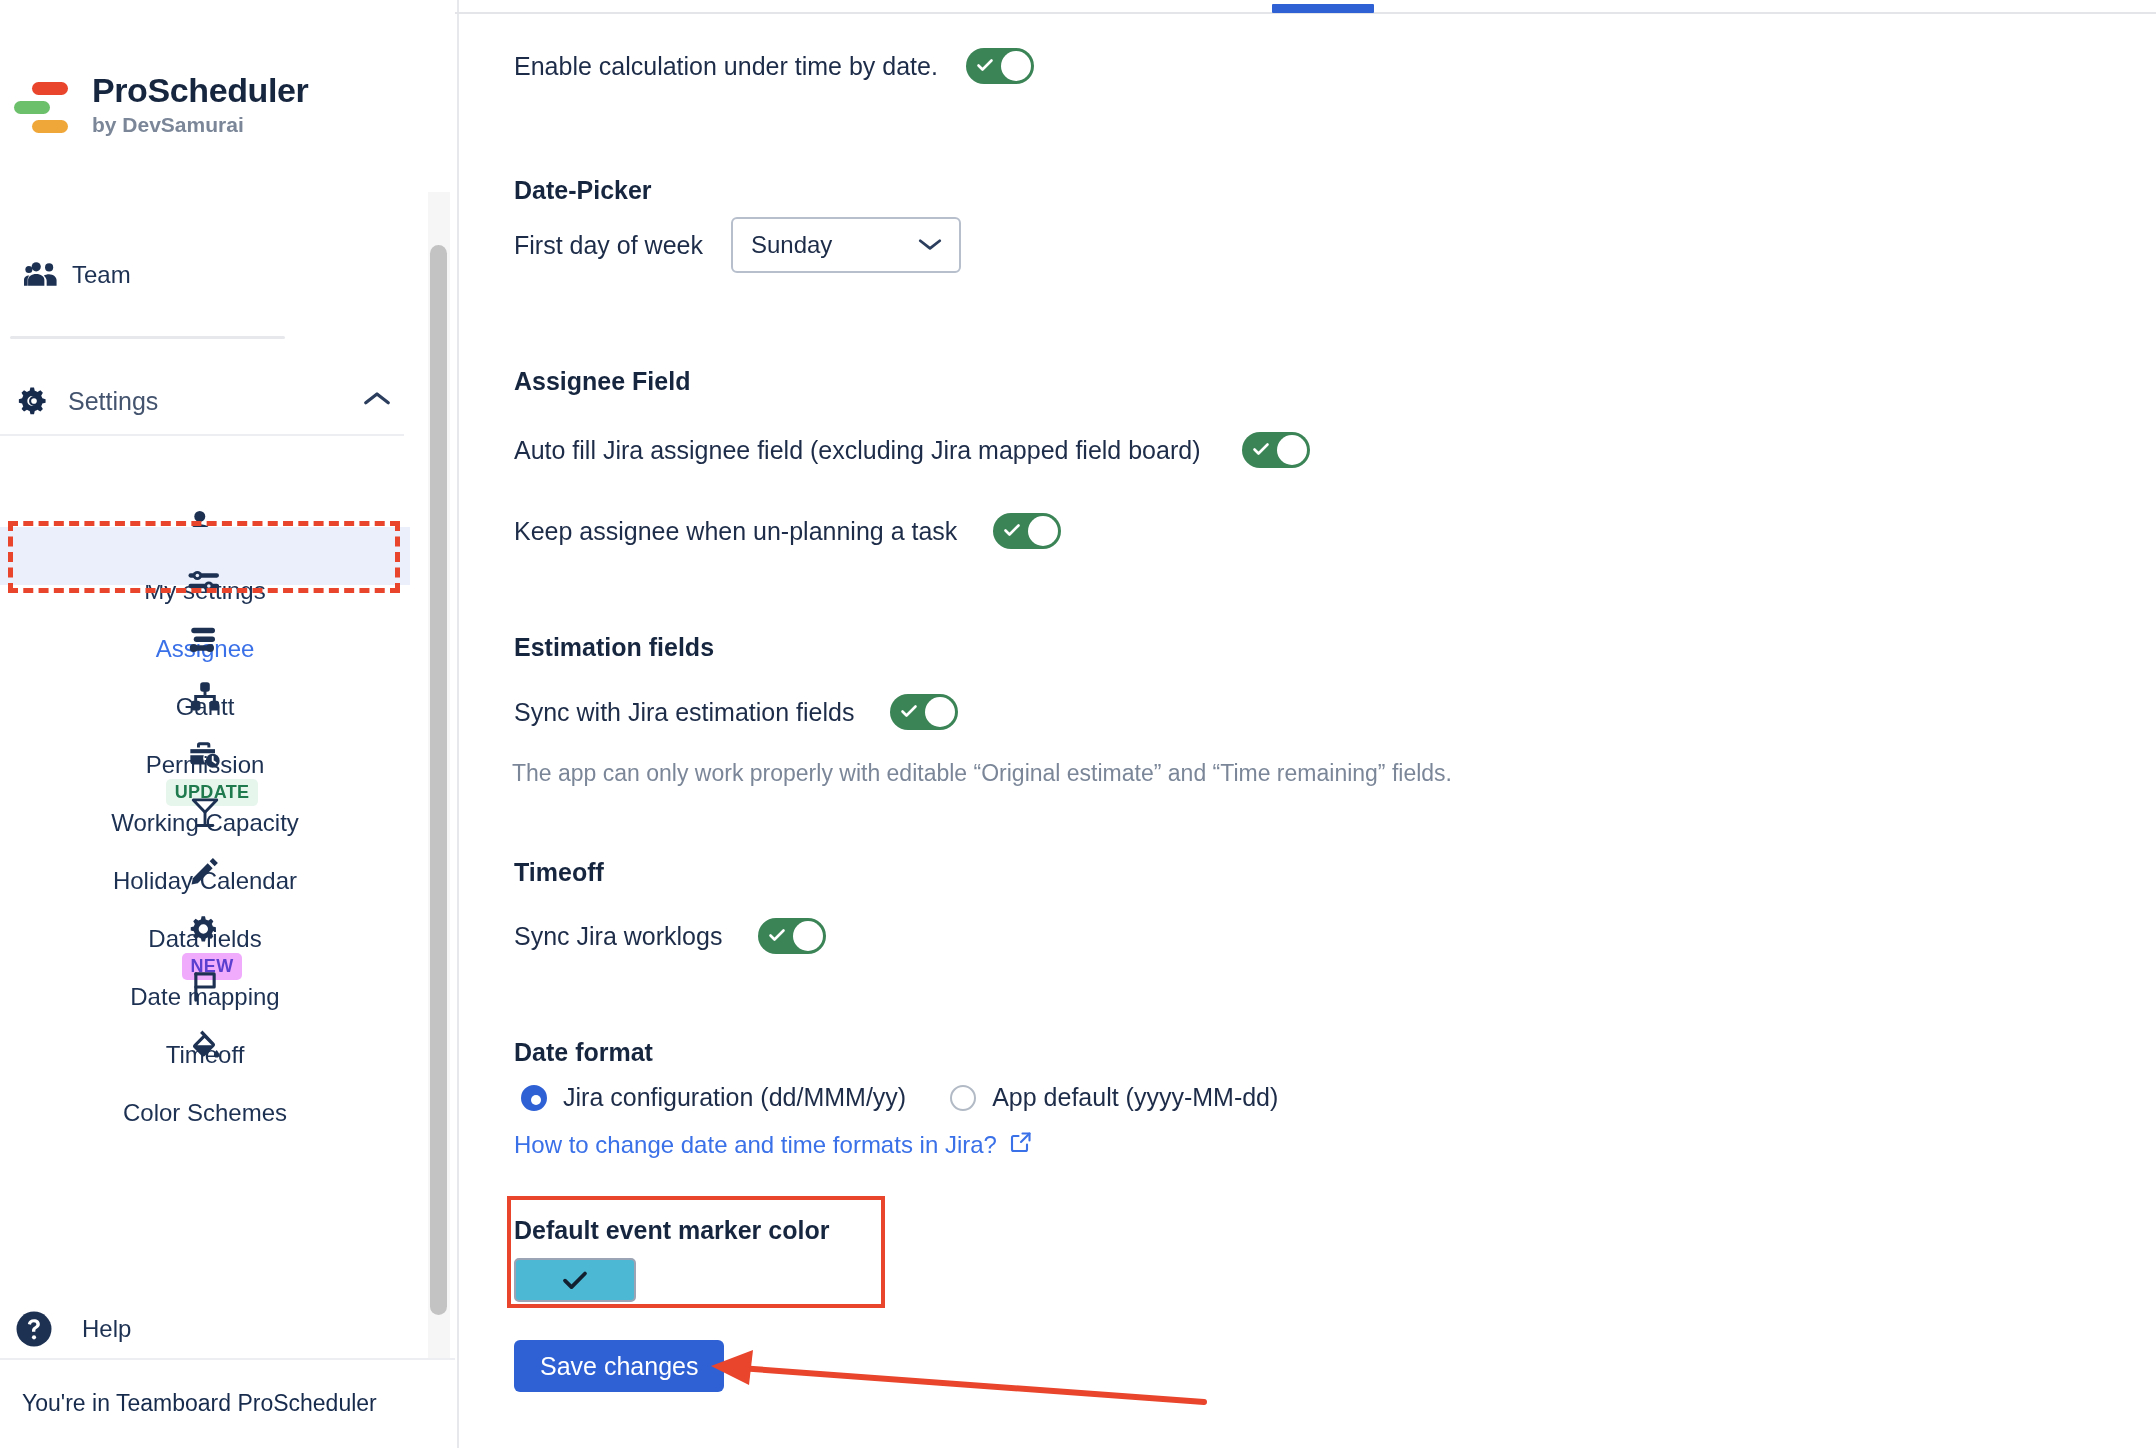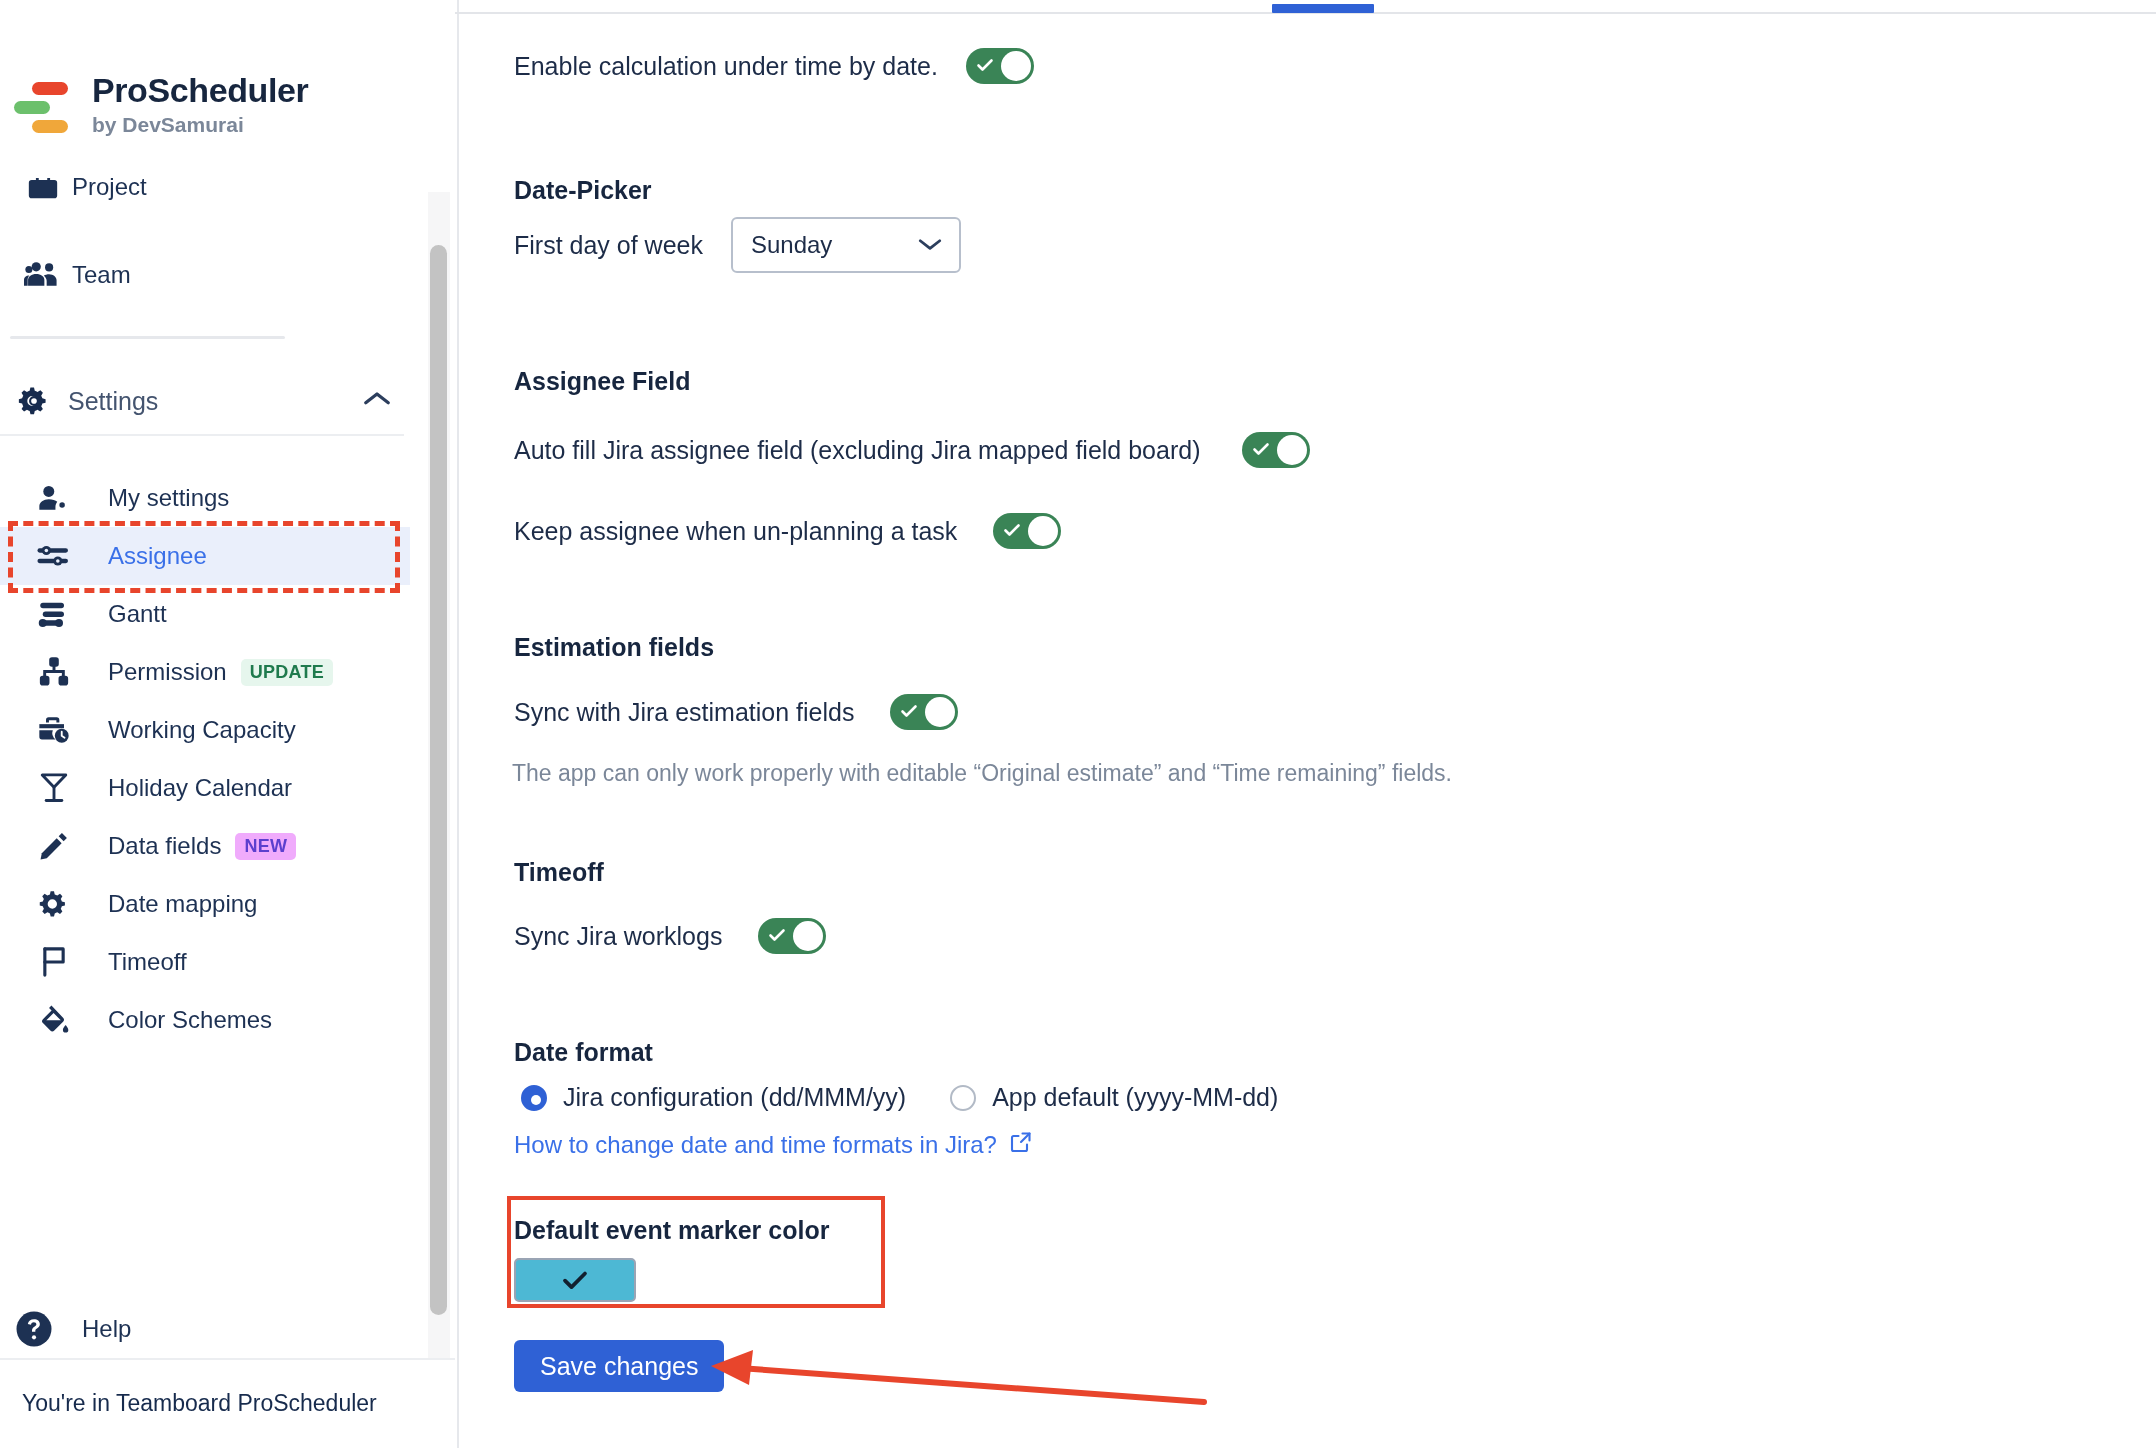--- a/index.html
+++ b/index.html
@@ -78,21 +78,21 @@
   .settings-row .ic { width: 68px; display: flex; justify-content: center; flex: 0 0 68px; }
   .settings-row .lbl { font-size: 25px; color: #44546f; font-weight: 400; }
   .settings-row .chev { margin-left: auto; margin-right: 18px; }
   .settings-underline {
     position: absolute; left: 0; top: 434px; width: 404px; height: 2px;
     background: #eceef1;
   }
 
   .subitem {
     position: absolute; left: 0; width: 410px; height: 58px;
-    display: flex; align-items: center; cursor: pointer;
+    display: flex; align-items: center; cursor: pointer; flex-direction: column;
   }
   .subitem .ic { width: 108px; flex: 0 0 108px; display: flex; justify-content: center; align-items:center;}
   .subitem .lbl { font-size: 24px; color: #1d3153; }
   .subitem.active { background: #eaeffb; }
   .subitem.active .lbl { color: #3a70e8; }
 
   .sub-mysettings { top: 469px; }
   .sub-general    { top: 527px; }
   .sub-gantt      { top: 585px; }
   .sub-permission { top: 643px; }
@@ -213,28 +213,20 @@
 
 <div class="app">
 
   <div class="top-rule"></div>
   <div class="top-tab-indicator"></div>
 
   <div class="sidebar">
 
     <div class="nav-scroll">
 
-      <div class="nav-item nav-top item-project">
-        <span class="ic">
-          <svg width="34" height="34" viewBox="0 0 24 24" fill="#1d3153">
-            <path d="M9 3h6a2 2 0 0 1 2 2v2h3a2 2 0 0 1 2 2v9a2 2 0 0 1-2 2H4a2 2 0 0 1-2-2V9a2 2 0 0 1 2-2h3V5a2 2 0 0 1 2-2zm0 4h6V5H9v2z"></path>
-          </svg>
-        </span>
-        <span class="lbl">Project</span>
-      </div>
 
       <div class="nav-item nav-top item-team">
         <span class="ic">
           <svg width="38" height="34" viewBox="0 0 28 24" fill="#1d3153">
             <circle cx="9" cy="6" r="3.4"></circle>
             <circle cx="18.5" cy="6.4" r="3"></circle>
             <circle cx="3.6" cy="8" r="2.6"></circle>
             <path d="M9 11.2c-3.4 0-6 1.9-6 4.3V20h12v-4.5c0-2.4-2.6-4.3-6-4.3z"></path>
             <path d="M18.5 11.4c-1.5 0-2.9.4-3.9 1.1 1.3 1 2.1 2.4 2.1 4v3.5h7.3v-4.2c0-2.2-2.4-4.4-5.5-4.4z"></path>
             <path d="M3.6 12.4c-2 0-3.6 1.3-3.6 3V20h2.7v-4.5c0-1.2.4-2.3 1.2-3.1h-.3z"></path>

